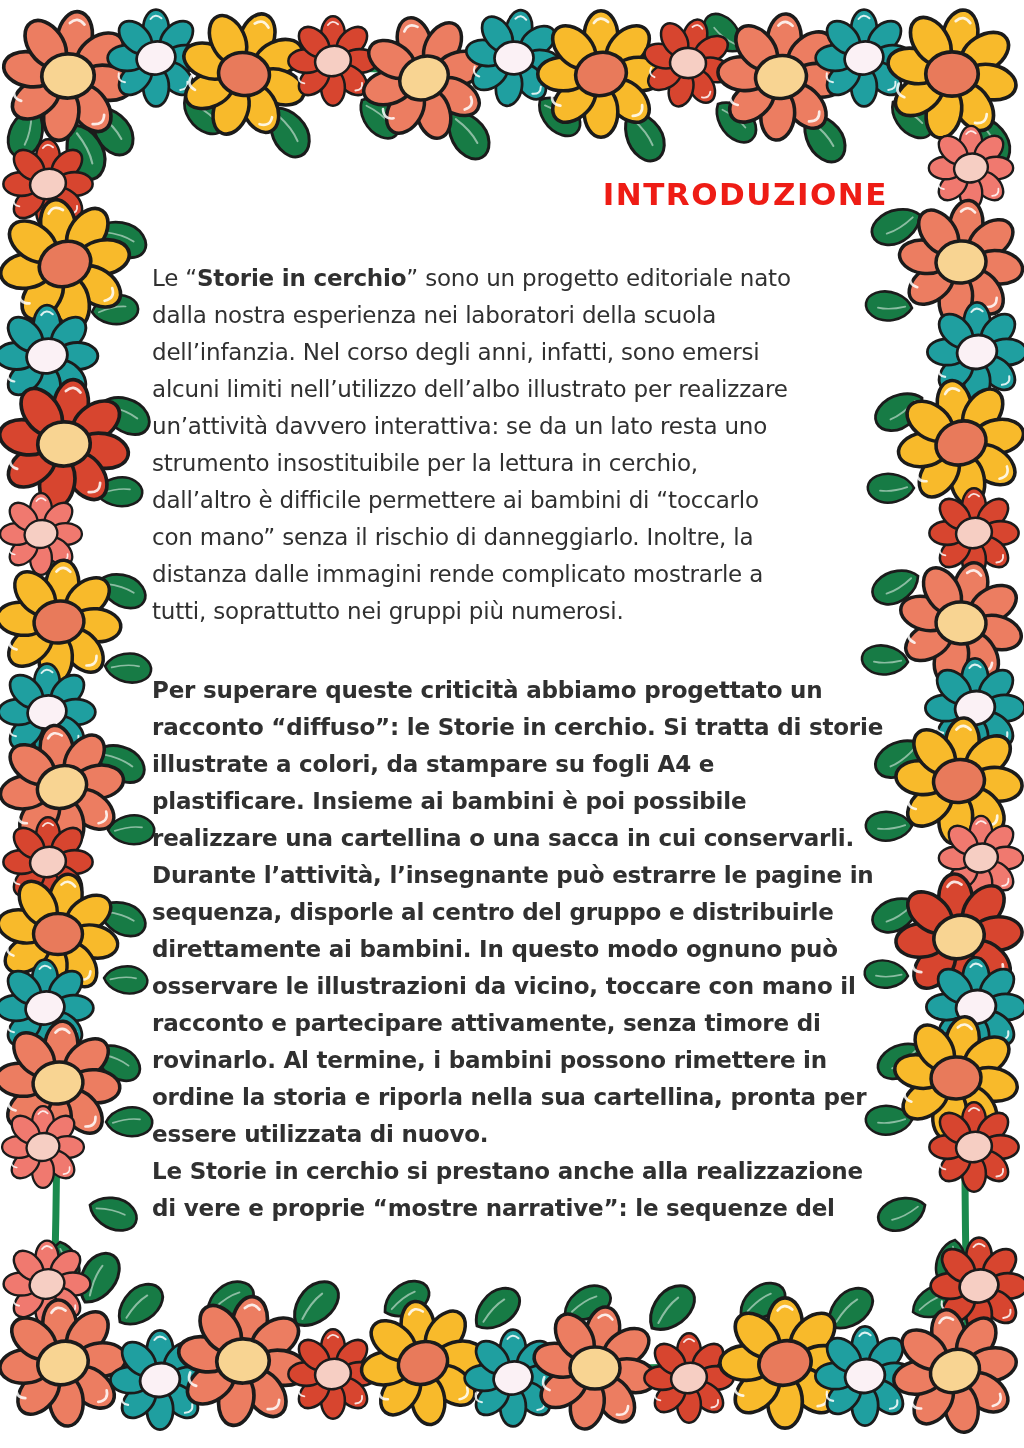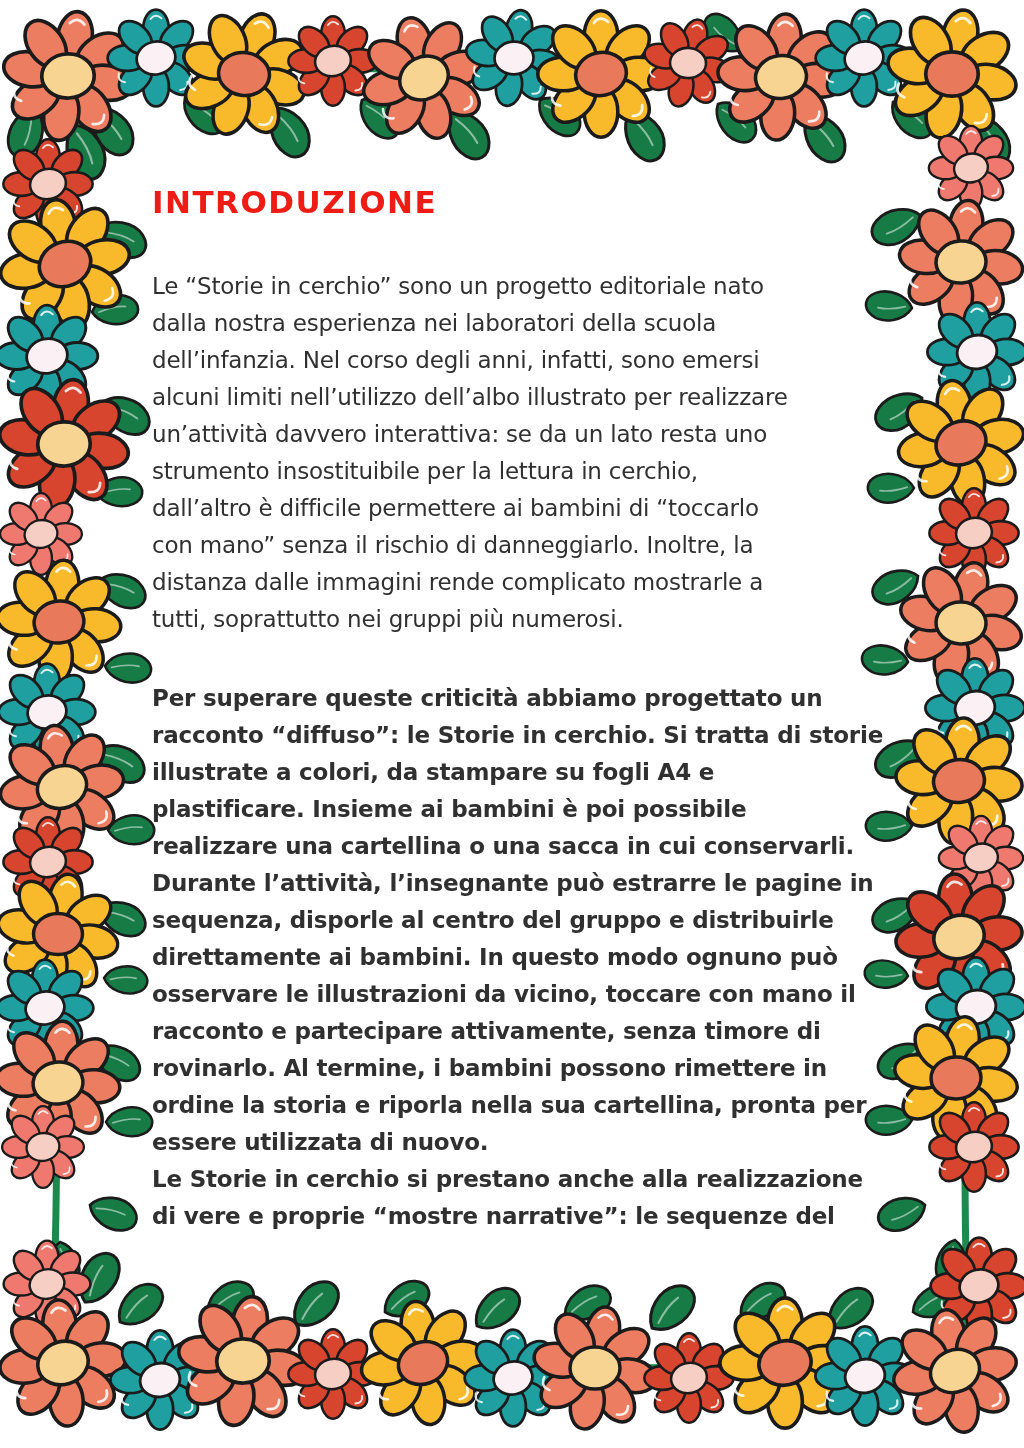--- a/index.html
+++ b/index.html
@@ -29,37 +29,37 @@
   #flower .petals ellipse{fill:var(--p,#EC7D61);stroke:#1b1b1b;stroke-width:3.5;}
   #flower .fcenter{fill:var(--c,#F8D492);stroke:#1b1b1b;stroke-width:3.5;}
   #flower .shine{fill:none;stroke:rgba(255,255,255,.85);stroke-width:2.6;stroke-linecap:round;}
   #leaf .leafbody{fill:var(--leaf-green);stroke:#1b1b1b;stroke-width:3;}
   #leaf .leafvein{fill:none;stroke:rgba(255,255,255,.5);stroke-width:2;stroke-linecap:round;}
   .stem{fill:none;stroke:var(--stem-green);stroke-width:7;stroke-linecap:round;}
   .content{
     position:absolute;left:152px;top:176px;width:736px;
   }
   .content h1{
-    margin:8px 0 48px 0;
-    text-align:left;
+    margin:0 0 48px 0;
+    text-align:right;
     color:var(--title-red);
     font-size:31px;
     font-weight:800;
     letter-spacing:1.5px;
   }
   .content p{
     margin:0;
     white-space:pre-line;
     color:var(--text-dark);
     font-size:23px;
     line-height:37px;
     letter-spacing:-0.2px;
   }
   .content p + p{margin-top:42px;font-weight:bold;}
-  .content strong{font-weight:400;margin-top:28px;}
+  .content strong{font-weight:700;margin-top:28px;}
 </style>
 </head>
 <body>
 
 <div class="page">
 
   <svg id="garland" width="1024" height="1448" viewBox="0 0 1024 1448" xmlns="http://www.w3.org/2000/svg" aria-hidden="true">
     <defs>
       <g id="flower">
         <g class="petals">

